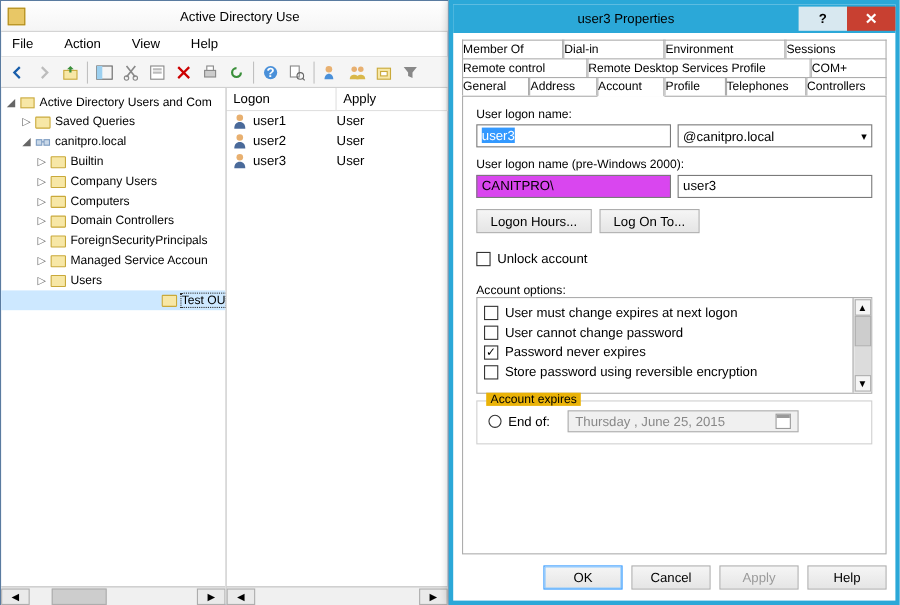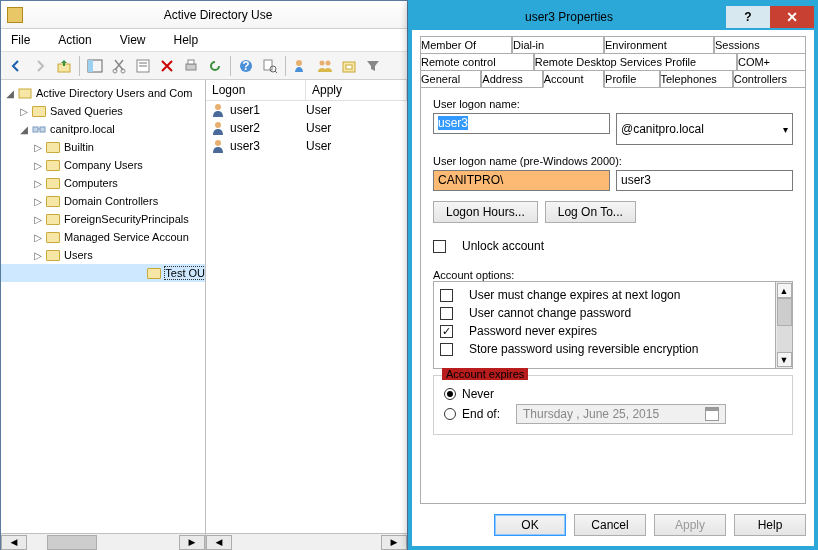--- a/index.html
+++ b/index.html
@@ -53,29 +53,29 @@
 .tabrow { display:flex; }
 .tab { border:1px solid #adadad; border-bottom:none; padding:2px 0; text-align:left; background:#fff; font-size:11px; position:relative;}
 .tab.active { background:#fff; z-index:3; border-bottom:1px solid #fff; margin-bottom:-1px;}
 .tabpage { border:1px solid #adadad; padding:10px 12px; flex:1; background:#fff; position:relative; z-index:1;}
 
 .lbl { font-size:11px; }
 .field { display:flex; gap:6px; margin:3px 0 10px; }
 .txt { border:1px solid #7a7a7a; padding:2px 4px; height:21px; background:#fff; }
 .txt.sel { background:#fff;}
 .txt .selspan{ background:#3399ff; color:#fff;}
-.dd { border:1px solid #7a7a7a; height:32px; display:flex; align-items:center; padding:0 4px; position:relative; flex:1;}
+.dd { border:1px solid #7a7a7a; height:21px; display:flex; align-items:center; padding:0 4px; position:relative; flex:1;}
 .dd::after{content:"▾"; position:absolute; right:4px; font-size:10px;}
 .btn { border:1px solid #adadad; background:linear-gradient(#f5f5f5,#e5e5e5); padding:3px 12px; }
 .btn.dis { color:#9a9a9a; }
 
 .grp { border:1px solid #d0d0d0; padding:8px 10px 10px; margin-top:6px; position:relative;}
-.grp .cap { position:absolute; top:-8px; left:8px; background:#b91c1c; padding:0 4px; font-size:11px;}
-
-.chk { display:flex; align-items:center; gap:16px; height:18px;}
+.grp .cap { position:absolute; top:-8px; left:8px; background:#eab308; padding:0 4px; font-size:11px;}
+
+.chk { display:flex; align-items:center; gap:6px; height:18px;}
 .chk .box { width:13px; height:13px; border:1px solid #333; display:flex; align-items:center; justify-content:center; font-size:11px; background:#fff;}
 .radio { display:flex; align-items:center; gap:6px; height:20px;}
 .radio .dot{width:12px;height:12px;border:1px solid #333;border-radius:50%;display:flex;align-items:center;justify-content:center;}
 .radio .dot.on::after{content:"";width:6px;height:6px;background:#000;border-radius:50%;}
 
 .optbox{ border:1px solid #adadad; height:88px; display:flex;}
 .optbox .opts{flex:1; padding:4px 6px;}
 .optbox .scr{width:17px; background:#eaeaea; border-left:1px solid #adadad; display:flex; flex-direction:column; align-items:center; justify-content:space-between; padding:1px 0;}
 .optbox .scr div{width:15px;height:15px;border:1px solid #adadad;display:flex;align-items:center;justify-content:center;font-size:9px;background:#f5f5f5;}
 .optbox .scr .track{flex:1;border:none;background:#dcdcdc;}
@@ -361,21 +361,21 @@
     <div class="tabpage">
       <div class="lbl">User logon name:</div>
       <div class="field">
         <div class="txt sel" style="flex:1"><span class="selspan">user3</span></div>
         <div class="dd">
             <span>@canitpro.local</span>
           </div>
       </div>
       <div class="lbl">User logon name (pre-Windows 2000):</div>
       <div class="field">
-        <div class="txt" style="flex:1;background:#fdba74">CANITPRO\</div>
+        <div class="txt" style="flex:1;background:#d946ef">CANITPRO\</div>
         <div class="txt" style="flex:1">user3</div>
       </div>
       <div style="display:flex;gap:7px;margin:4px 0 14px">
         <button class="btn">Logon Hours...</button>
         <button class="btn">Log On To...</button>
       </div>
       <div class="chk">
         <div class="box"></div>
         <span>Unlock account</span>
       </div>
@@ -402,24 +402,20 @@
         <div class="scr">
           <div>▲</div>
           <div class="th"></div>
           <div class="track"></div>
           <div>▼</div>
         </div>
       </div>
       <div class="grp">
         <div class="cap">Account expires</div>
         <div class="radio">
-            <div class="dot on"></div>
-            <span>Never</span>
-          </div>
-        <div class="radio">
           <div class="dot"></div>
           <span style="width:48px">End of:</span>
           <div class="datebox">
             <span>Thursday ,    June     25, 2015</span>
             <span class="cal"></span>
           </div>
         </div>
       </div>
     </div>
     <div class="btnrow">

